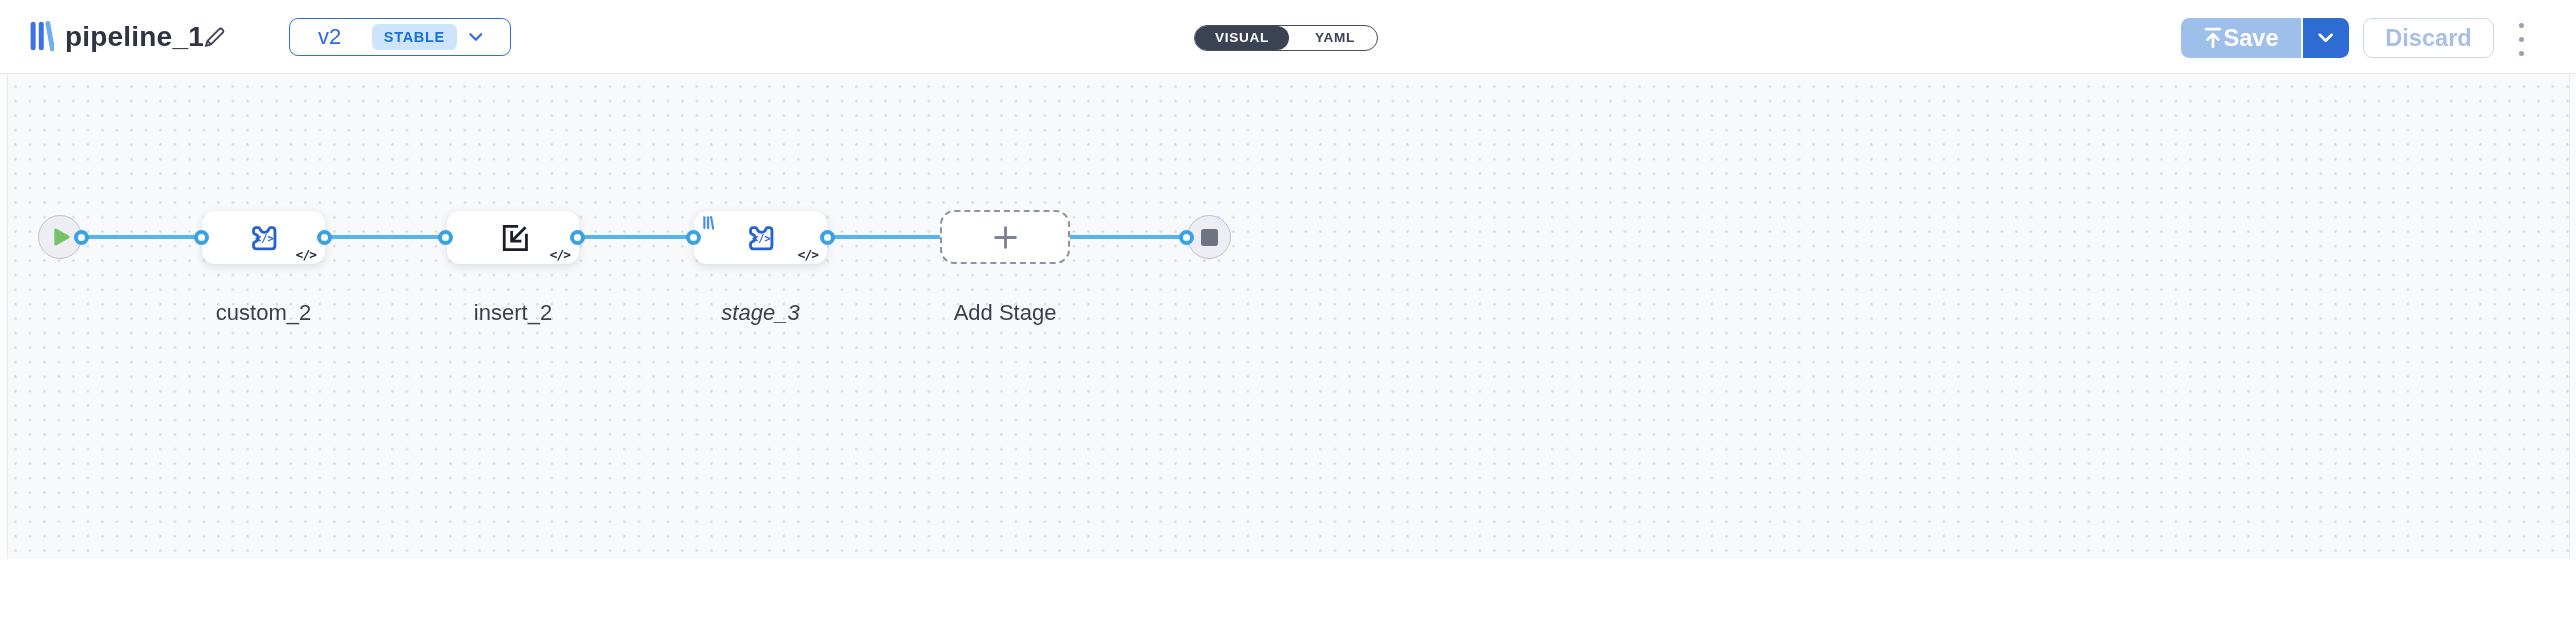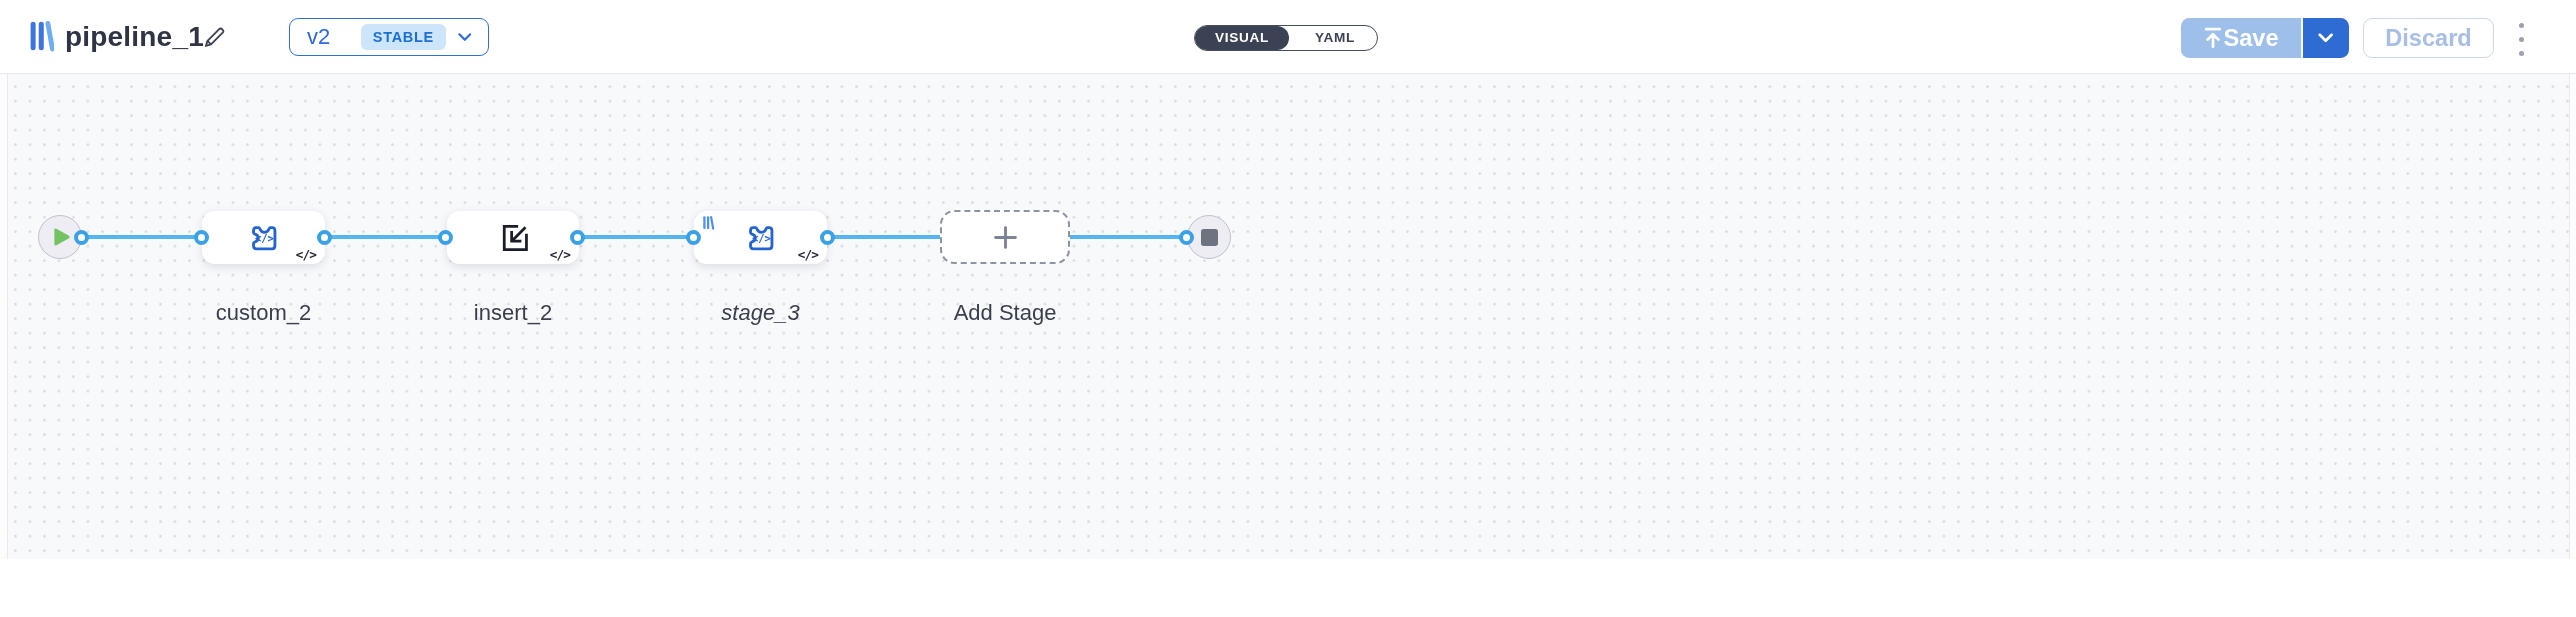--- a/index.html
+++ b/index.html
@@ -9,21 +9,21 @@
 
   
   .header { position:absolute; left:0; top:0; width:2576px; height:74px; background:#ffffff;
             border-bottom:0.9px solid #e6e8ee; z-index:10; }
   .logo { position:absolute; left:30px; top:19px; width:23.6px; height:34px; }
   .title { position:absolute; left:65px; top:0; height:74px; line-height:74px;
            font-size:28px; font-weight:700; color:#2e3444; letter-spacing:0.2px; }
   .pencil-btn { position:absolute; left:202px; top:23.6px; width:25.4px; height:25.4px; cursor:pointer;
                 background:none; border:none; }
   .version-pill { position:absolute; left:289px; top:18px; height:38px; display:flex; align-items:center;
-                  gap:11.8px; padding:0 17px; border:1.4px solid #2e6fdb; border-radius:9px; background:#fff;
+                  gap:11.8px; padding:0 28px; border:1.4px solid #2e6fdb; border-radius:9px; background:#fff;
                   cursor:pointer; }
   .version-label { font-size:22px; color:#2a6ade; }
   .stable-badge { background:#cde5fb; color:#1a6fd8; font-size:14.5px; font-weight:700;
                   letter-spacing:0.7px; padding:5.4px 11.8px; border-radius:6.4px;margin-left:19px; }
 
   .mode-toggle { position:absolute; left:1194px; top:24.5px; width:184px; height:26px;
                  border:1.4px solid #454c5d; border-radius:13.6px; background:#fff; display:flex; }
   .mode-seg { flex:0 0 92px; display:flex; align-items:center; justify-content:center;
               font-size:13.6px; font-weight:700; letter-spacing:0.7px; cursor:pointer; }
   .mode-seg.active { background:#3b4254; color:#ffffff; border-radius:12.7px; flex:0 0 94px; }

